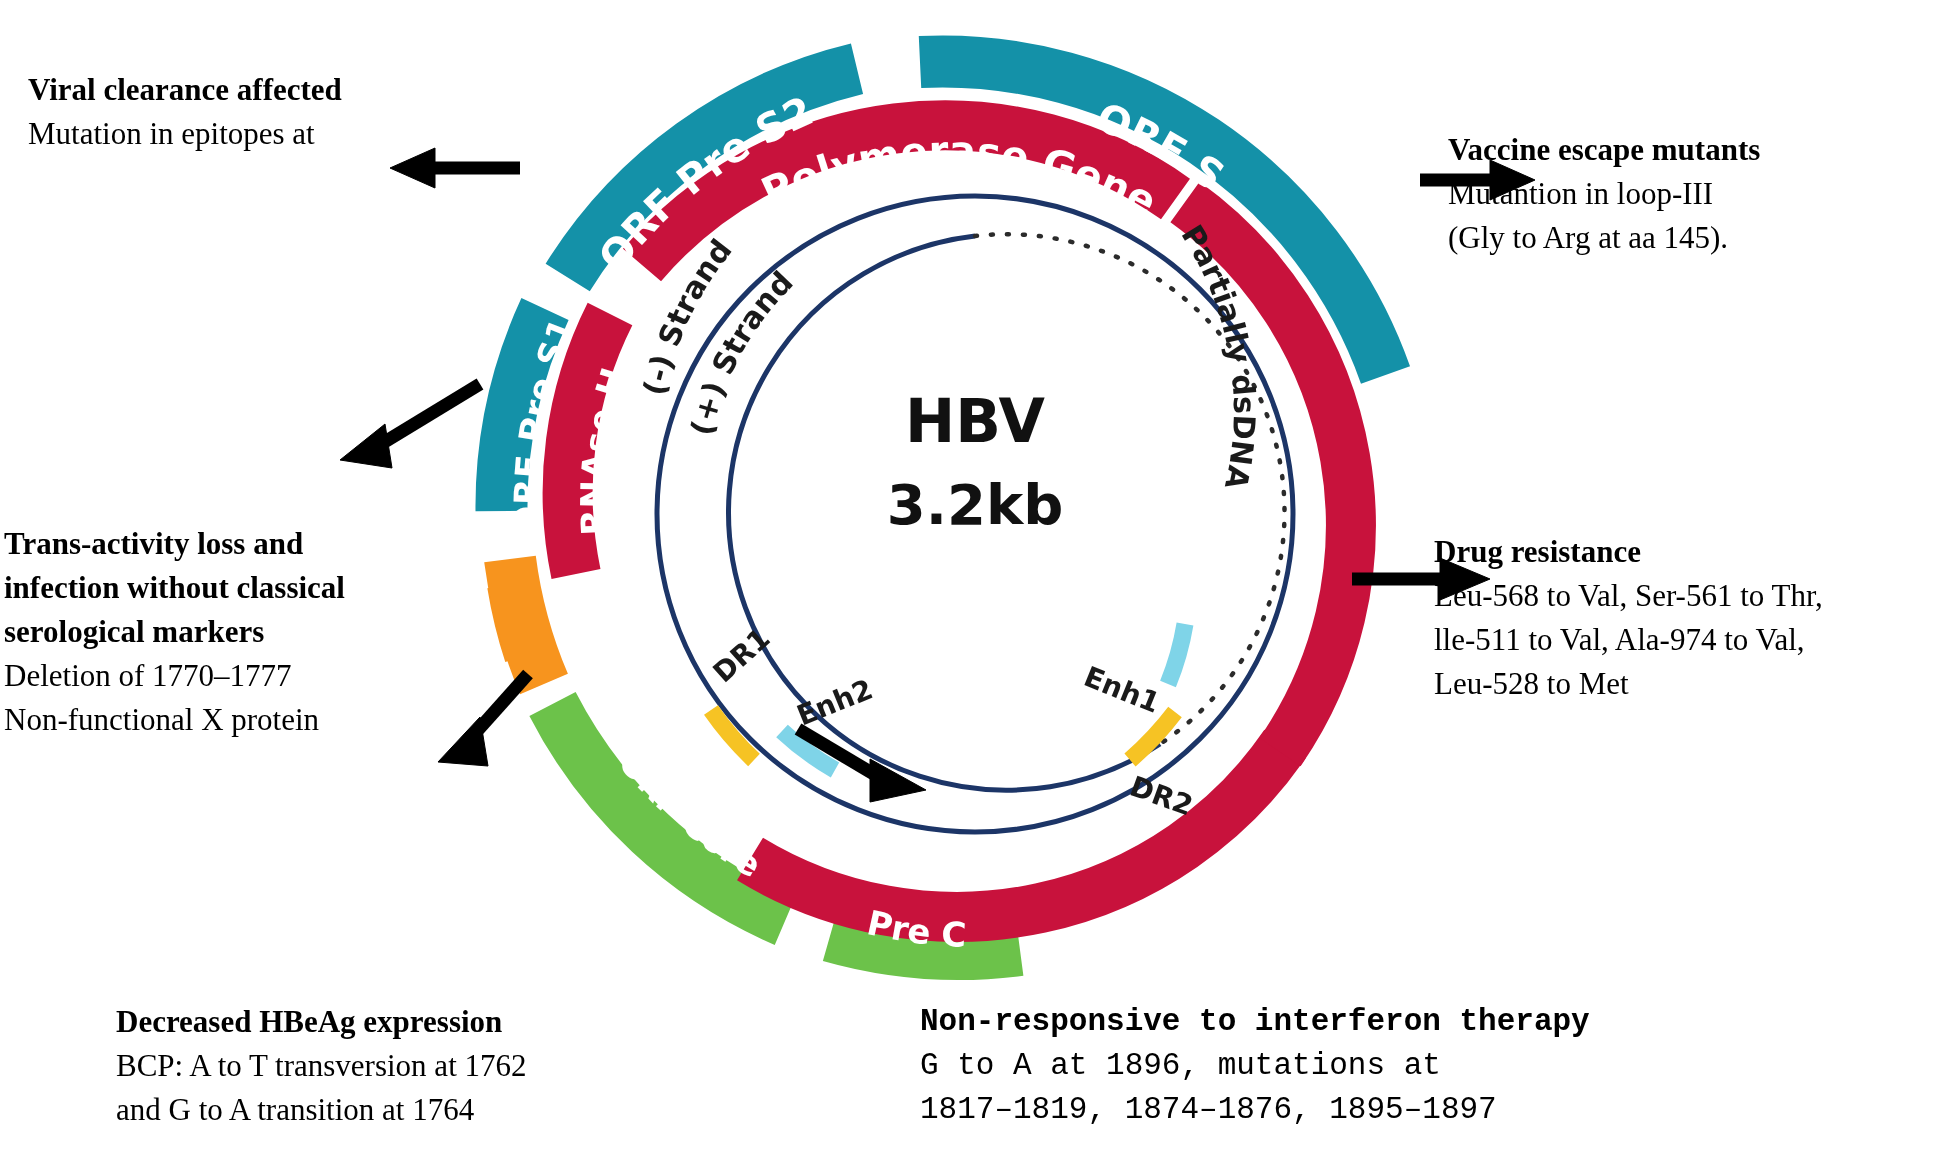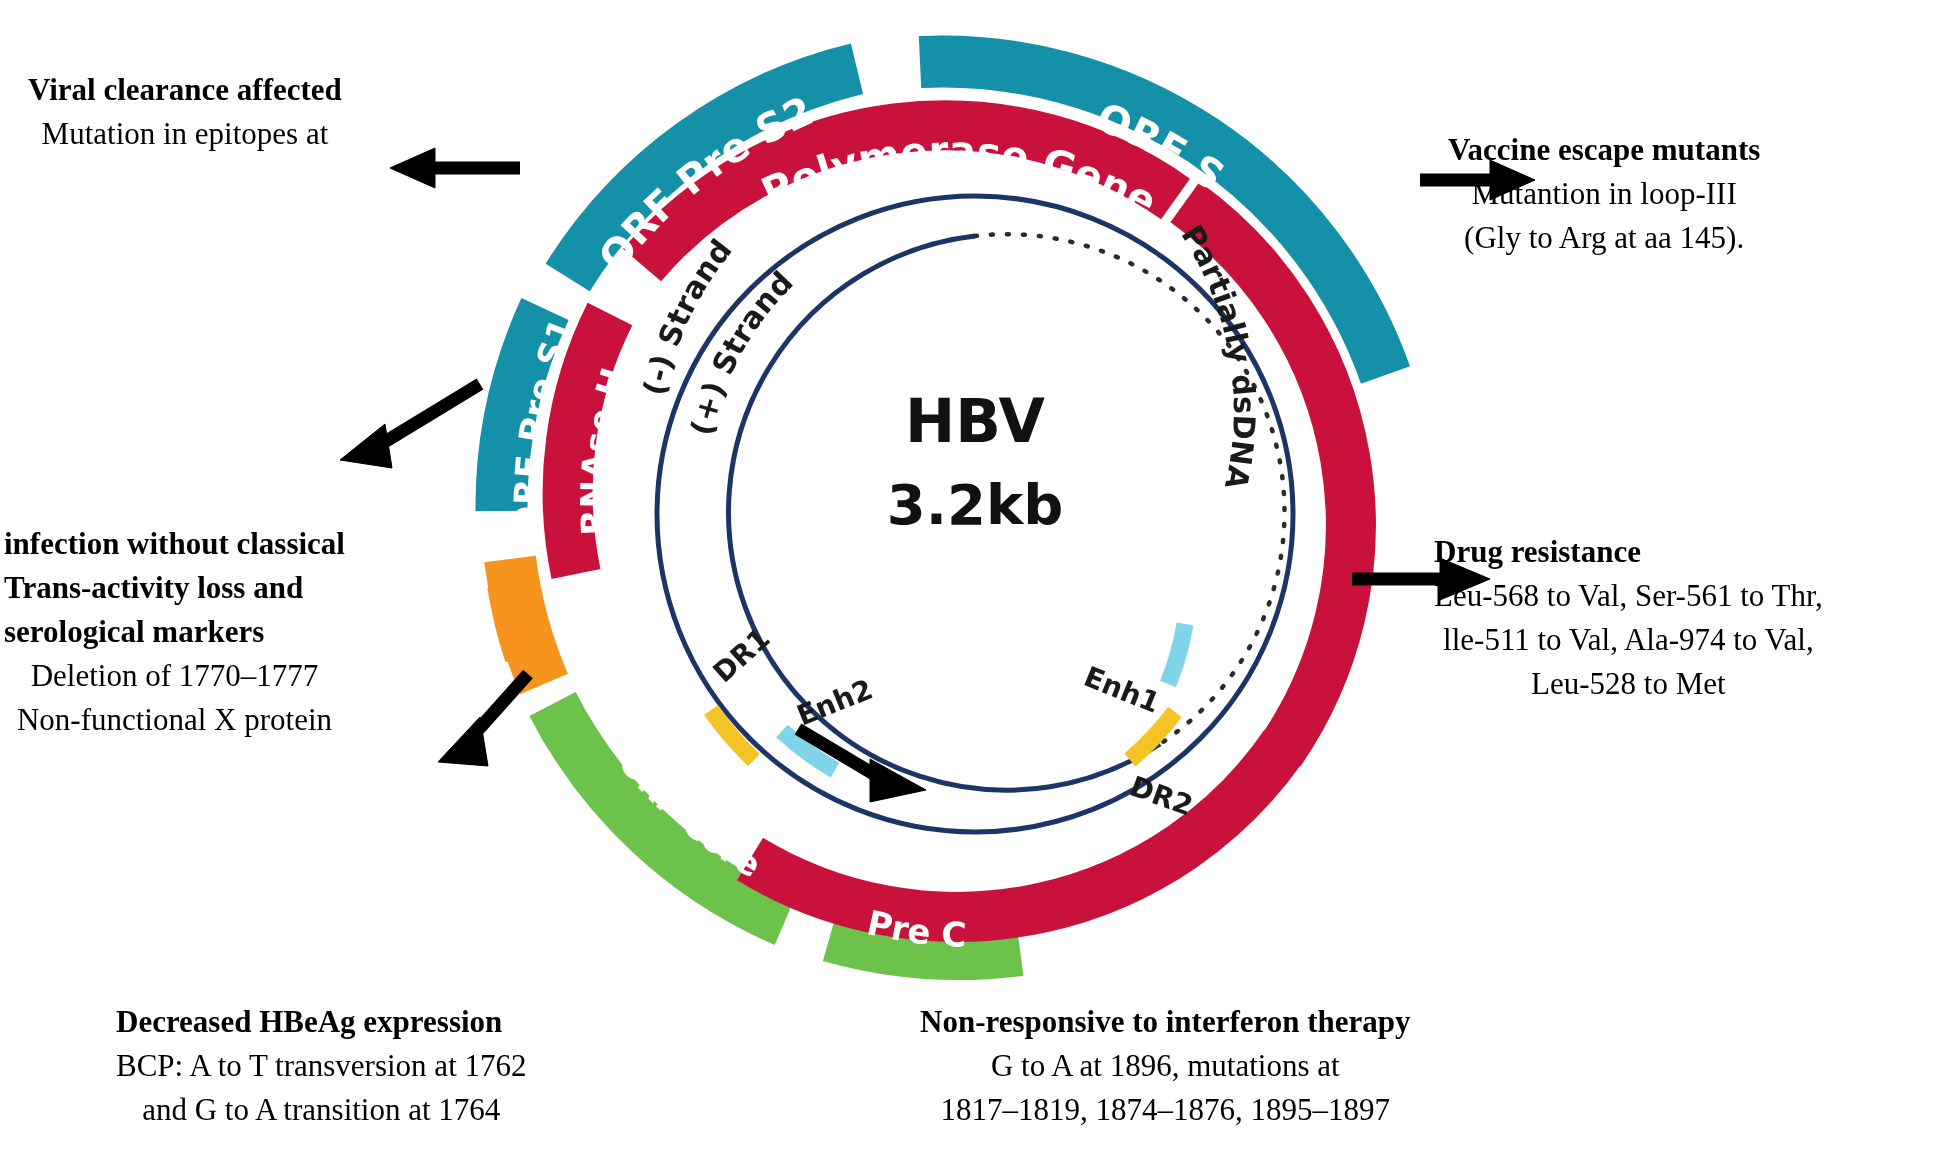--- a/index.html
+++ b/index.html
@@ -1,28 +1,28 @@
 <!DOCTYPE html>
 <html><head>
 <meta charset="utf-8">
 <style>
   html,body{margin:0;padding:0;background:#ffffff;}
   body{width:1947px;height:1173px;position:relative;overflow:hidden;
        font-family:"Liberation Serif","DejaVu Serif",serif;color:#000;}
   .ann{position:absolute;line-height:1.42;font-size:31px;}
   .ann .hd{font-weight:bold;display:block;white-space:nowrap;}
-  .ann .ln{display:block;white-space:nowrap;text-align:center;}
+  .ann .ln{display:block;white-space:nowrap;}
   #blk-viral{left:28px;top:68px;}
   #blk-vaccine{left:1448px;top:128px;}
   #blk-trans{left:4px;top:522px;}
   #blk-trans .hd{font-size:31px;}
   #blk-drug{left:1434px;top:530px;}
   #blk-hbeag{left:116px;top:1e3px;}
   #blk-hbeag{top:1000px;}
-  #blk-interferon{left:920px;top:1000px;}
+  #blk-interferon{left:920px;top:1000px;font-family:Liberation Mono, monospace;}
   #genome{position:absolute;left:330px;top:-16px;}
   .arcLabel{font-family:"DejaVu Sans","Liberation Sans",sans-serif;font-weight:bold;}
   .innerLabel{font-family:"DejaVu Sans","Liberation Sans",sans-serif;
               font-weight:bold;fill:#1a1a1a;}
   .ctr{font-family:"DejaVu Sans","Liberation Sans",sans-serif;font-weight:bold;
        fill:#111;text-anchor:middle;}
 </style>
 </head>
 <body>
 
@@ -170,22 +170,22 @@
   <span class="ln">Mutation in epitopes at</span>
 </div>
 
 <div class="ann" id="blk-vaccine">
   <span class="hd">Vaccine escape mutants</span>
   <span class="ln">Mutantion in loop-III</span>
   <span class="ln">(Gly to Arg at aa 145).</span>
 </div>
 
 <div class="ann" id="blk-trans">
+  <span class="hd">Trans-activity loss and</span>
   <span class="hd">infection without classical</span>
-  <span class="hd">Trans-activity loss and</span>
   <span class="hd">serological markers</span>
   <span class="ln">Deletion of  1770–1777</span>
   <span class="ln">Non-functional X protein</span>
 </div>
 
 <div class="ann" id="blk-drug">
   <span class="hd">Drug resistance</span>
   <span class="ln">Leu-568 to Val, Ser-561 to Thr,</span>
   <span class="ln">lle-511 to Val, Ala-974 to Val,</span>
   <span class="ln">Leu-528 to Met</span>

